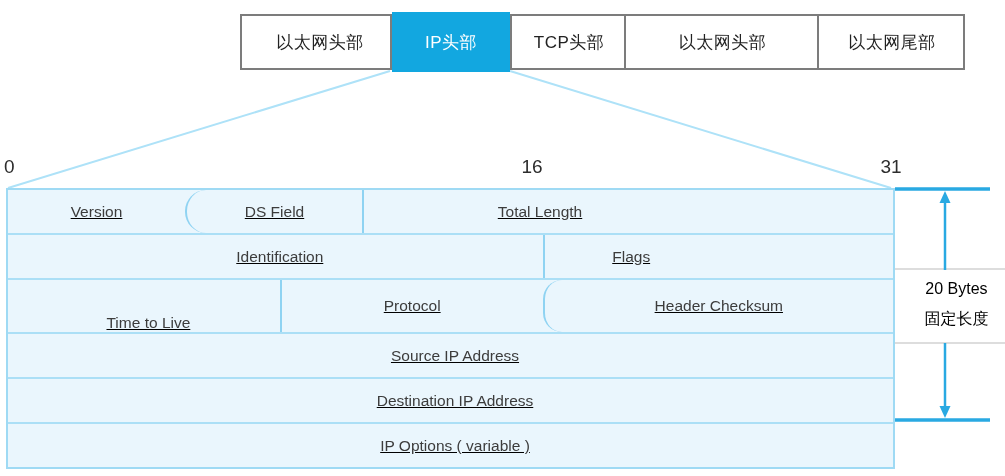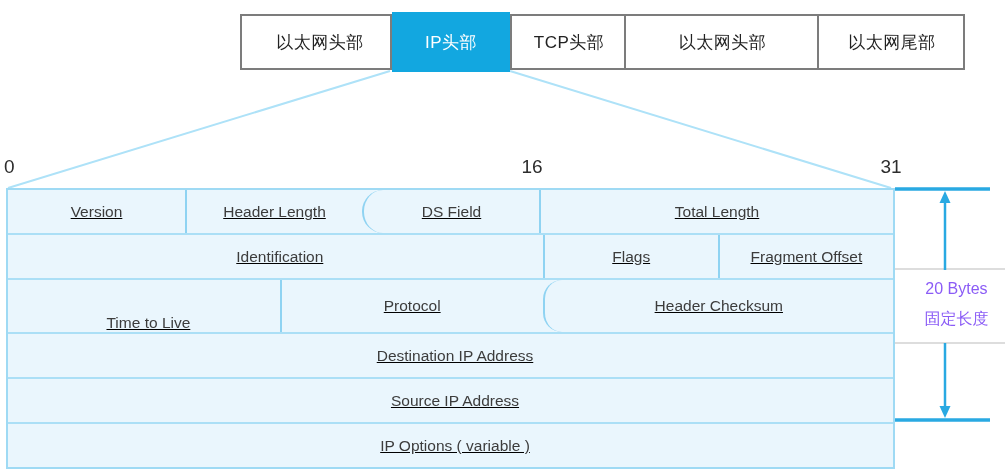--- a/index.html
+++ b/index.html
@@ -33,21 +33,21 @@
             border:2px solid var(--cellborder);background:var(--cellfill);
             display:flex;flex-direction:column;z-index:2;}
   .ip-row{display:flex;flex:1;text-decoration:underline;}
   .ip-row + .ip-row{border-top:2px solid var(--rowsep);padding-left:9px;}
   .ip-cell{display:flex;align-items:center;justify-content:center;
            font-size:15.5px;color:var(--fieldink);box-sizing:border-box;}
   .ip-cell + .ip-cell{border-left:2px solid var(--cellsep);}
 
   
   .size-note{position:absolute;left:908px;top:274px;width:97px;text-align:center;
-             font-size:16px;line-height:30px;color:#8b5cf6;z-index:3;}
+             font-size:16px;line-height:30px;color:#000000;z-index:3;}
 
   svg.overlay{position:absolute;left:0;top:0;z-index:1;pointer-events:none;}
 </style>
 </head>
 <body>
 
 <div class="stage">
 
   <svg class="overlay" width="1005" height="476" viewBox="0 0 1005 476">
 
@@ -75,39 +75,37 @@
     <div class="bar-cell sep" style="left:575px;width:146px">以太网尾部</div>
   </div>
 
   <div class="ruler-label" style="left:4px">0</div>
   <div class="ruler-label" style="left:515px;width:34px;text-align:center">16</div>
   <div class="ruler-label" style="left:876px;width:30px;text-align:center">31</div>
 
   <div class="ip-table">
       <div class="ip-row">
         <div class="ip-cell" style="width: 20%;">Version</div>
-        <div class="ip-cell" style="width: 20%;">Header Length</div>
         <div class="ip-cell" style="width: 20%; border-radius: 21px;">DS Field</div>
         <div class="ip-cell" style="width: 40%;">Total Length</div>
       </div>
       <div class="ip-row">
         <div class="ip-cell" style="width: 60%;">Identification</div>
         <div class="ip-cell" style="width: 20%;">Flags</div>
-        <div class="ip-cell" style="width: 20%;">Fragment Offset</div>
       </div>
       <div class="ip-row">
         <div class="ip-cell" style="width: 30%; margin-top: 34px;">Time to Live</div>
         <div class="ip-cell" style="width: 30%;">Protocol</div>
         <div class="ip-cell" style="width: 40%; border-radius: 19px;">Header Checksum</div>
       </div>
       <div class="ip-row">
-        <div class="ip-cell" style="width: 100%;">Destination IP Address</div>
+        <div class="ip-cell" style="width: 100%;">Source IP Address</div>
       </div>
       <div class="ip-row">
-        <div class="ip-cell" style="width: 100%;">Source IP Address</div>
+        <div class="ip-cell" style="width: 100%;">Destination IP Address</div>
       </div>
       <div class="ip-row">
         <div class="ip-cell" style="width: 100%;">IP Options ( variable )</div>
       </div>
     </div>
 
   <div class="size-note">
     <div>20 Bytes</div>
     <div>固定长度</div>
   </div>

